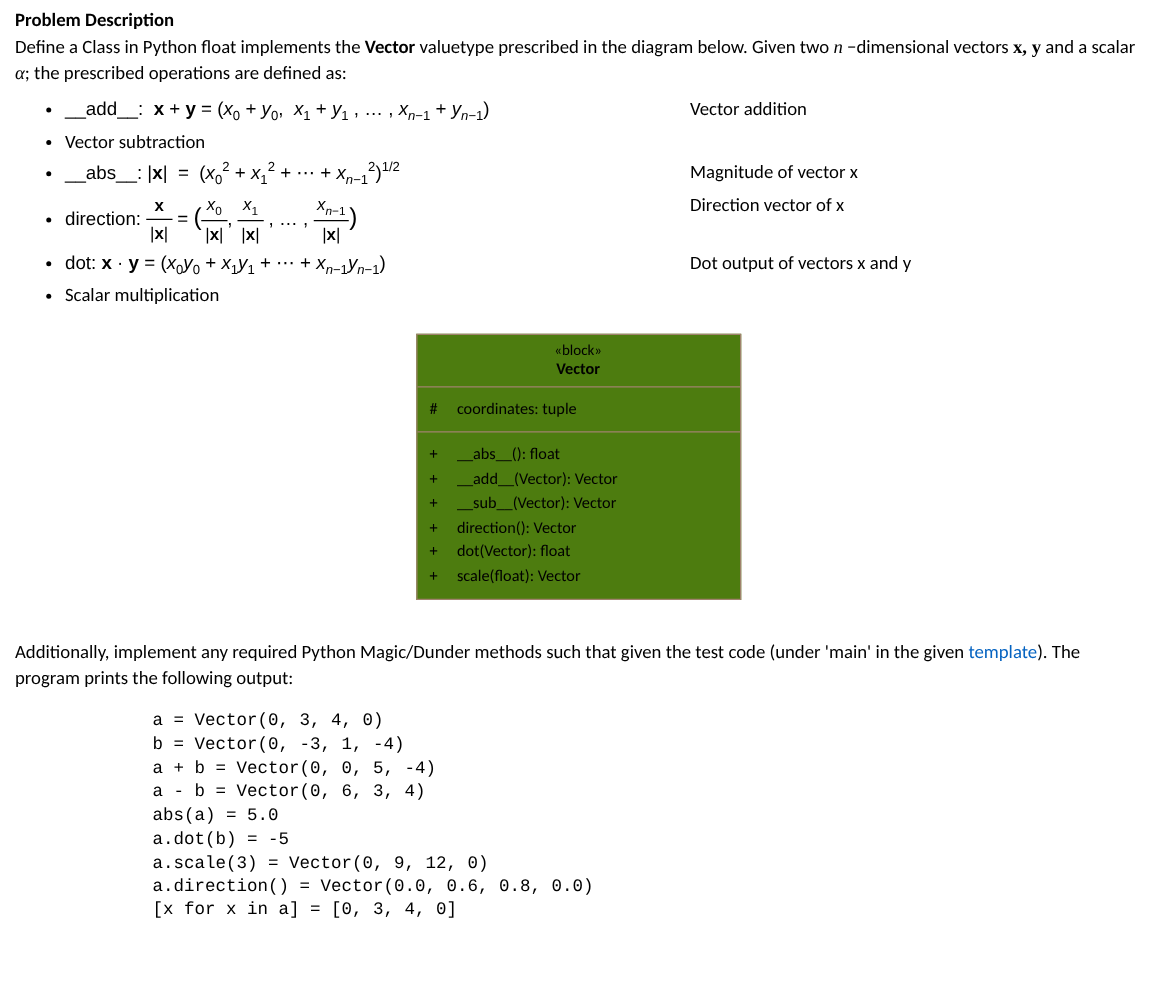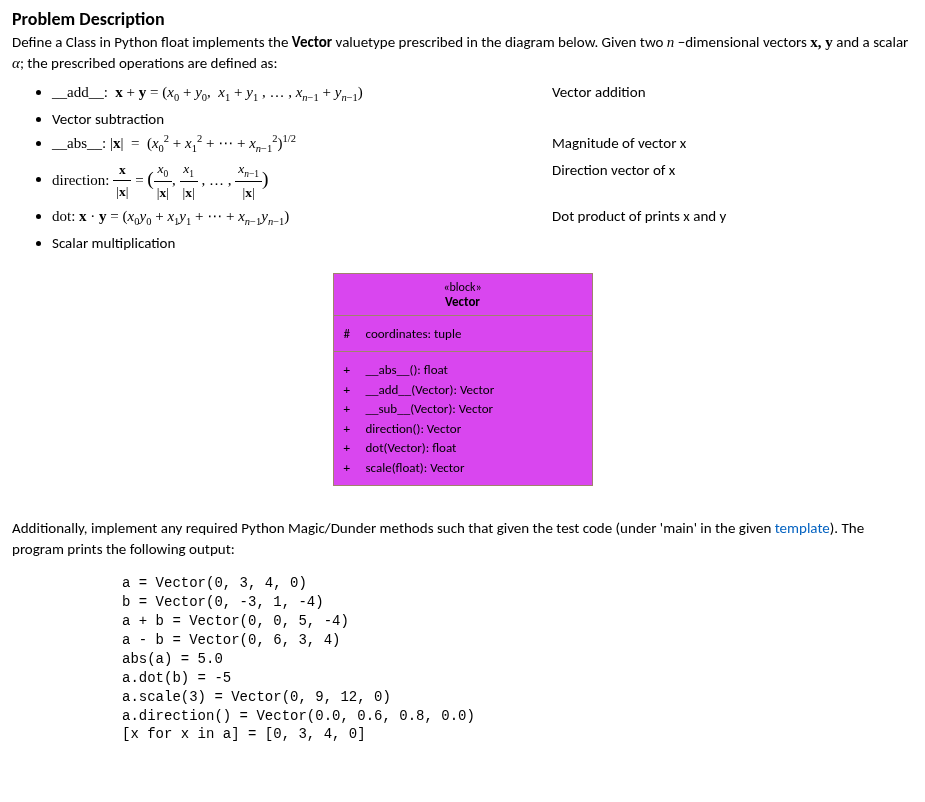--- a/index.html
+++ b/index.html
@@ -10,21 +10,21 @@
     body {
       font-family: Calibri, Arial, sans-serif;
       font-size: 15px;
       color: #000;
       background: #fff;
       padding: 8px 12px;
       width: 925px;
     }
     .heading {
       font-weight: bold;
-      font-size: 18px;
+      font-size: 15px;
       margin-bottom: 2px;
     }
     .intro {
       font-size: 15px;
       line-height: 1.4;
       margin-bottom: 6px;
     }
     .bold {
       font-weight: bold;
     }
@@ -45,33 +45,33 @@
     }
     ul.ops li {
       line-height: 1.6;
       font-size: 15px;
     }
     .op-row {
       display: flex;
     }
     .op-def {
       flex: 0 0 500px;
-      font-family: Liberation Serif, serif;
+      font-family: Liberation Sans, sans-serif;
     }
     .op-desc {
       flex: 1;
     }
     .diagram-wrap {
       display: flex;
       justify-content: center;
       margin: 18px 0 32px 0;
     }
     .uml-box {
       border: 1px solid #a0826d;
-      background: #d946ef;
+      background: #4d7c0f;
       width: 260px;
       font-size: 13px;
     }
     .uml-header {
       border-bottom: 1px solid #a0826d;
       text-align: center;
       padding: 6px 0;
     }
     .uml-stereotype {
       font-size: 12px;
@@ -165,21 +165,21 @@
   </li>
   <li>
     <div class="op-row">
       <div class="op-def">direction: <span class="frac"><span class="num"><b>x</b></span><span class="den">|<b>x</b>|</span></span> = <span style="font-size:1.3em">(</span><span class="frac"><span class="num"><i>x</i><sub>0</sub></span><span class="den">|<b>x</b>|</span></span>, <span class="frac"><span class="num"><i>x</i><sub>1</sub></span><span class="den">|<b>x</b>|</span></span> , … , <span class="frac"><span class="num"><i>x</i><sub><i>n</i>−1</sub></span><span class="den">|<b>x</b>|</span></span><span style="font-size:1.3em">)</span></div>
       <div class="op-desc">Direction vector of x</div>
     </div>
   </li>
   <li>
     <div class="op-row">
       <div class="op-def">dot: <b>x</b> · <b>y</b> = (<i>x</i><sub>0</sub><i>y</i><sub>0</sub> + <i>x</i><sub>1</sub><i>y</i><sub>1</sub> + ⋯ + <i>x</i><sub><i>n</i>−1</sub><i>y</i><sub><i>n</i>−1</sub>)</div>
-      <div class="op-desc">Dot product of prints x and y</div>
+      <div class="op-desc">Dot output of vectors x and y</div>
     </div>
   </li>
   <li>
     <div class="op-row">
       <div class="op-desc">Scalar multiplication</div>
     </div>
   </li>
 </ul>
 
 <div class="diagram-wrap">

